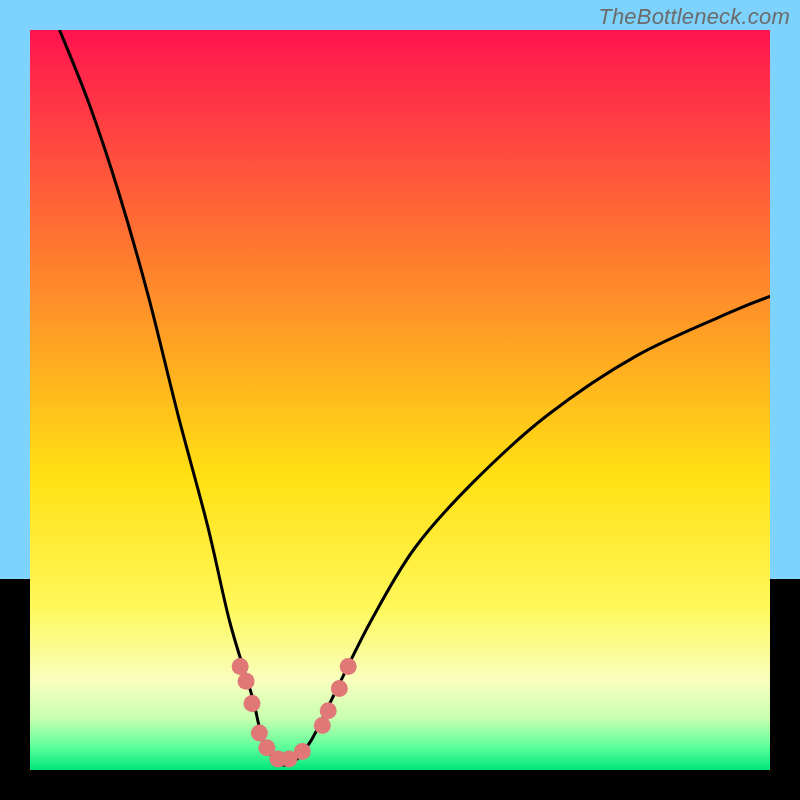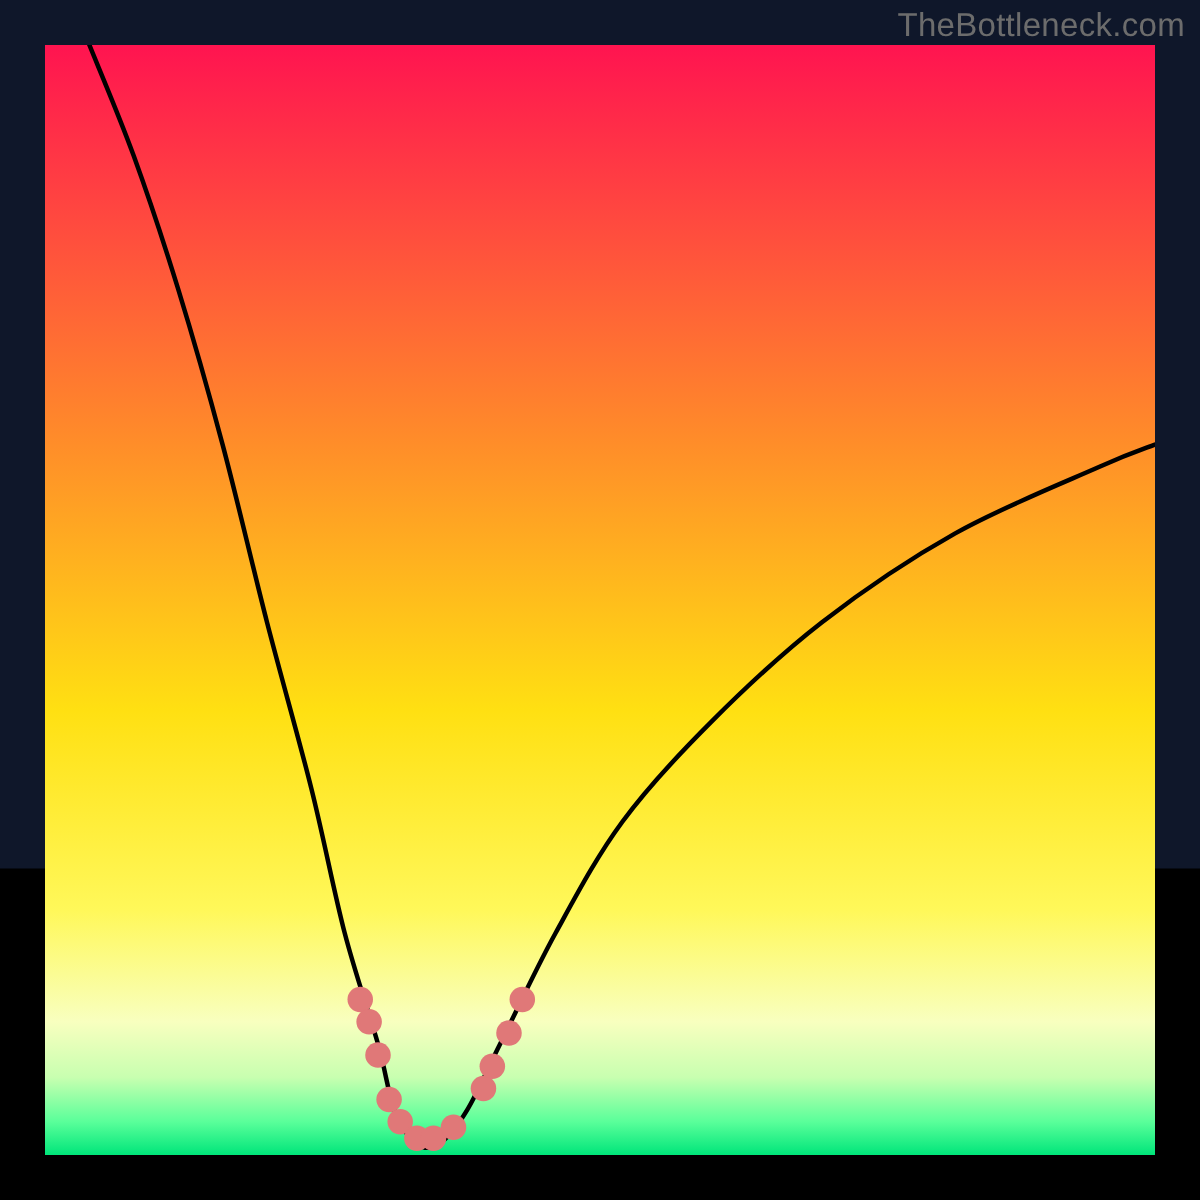--- a/index.html
+++ b/index.html
@@ -8,21 +8,22 @@
     width: 800px;
     height: 800px;
     background: #000;
     overflow: hidden;
     font-family: Arial, Helvetica, sans-serif;
   }
   .frame {
     position: relative;
     width: 800px;
     height: 579px;
-    background: #0f172a;
+    background: #7dd3fc;
+    font-style: italic;
   }
   .plot-area {
     position: absolute;
     left: 30px;
     top: 30px;
     width: 740px;
     height: 740px;
     overflow: hidden;
   }
   .gradient {

